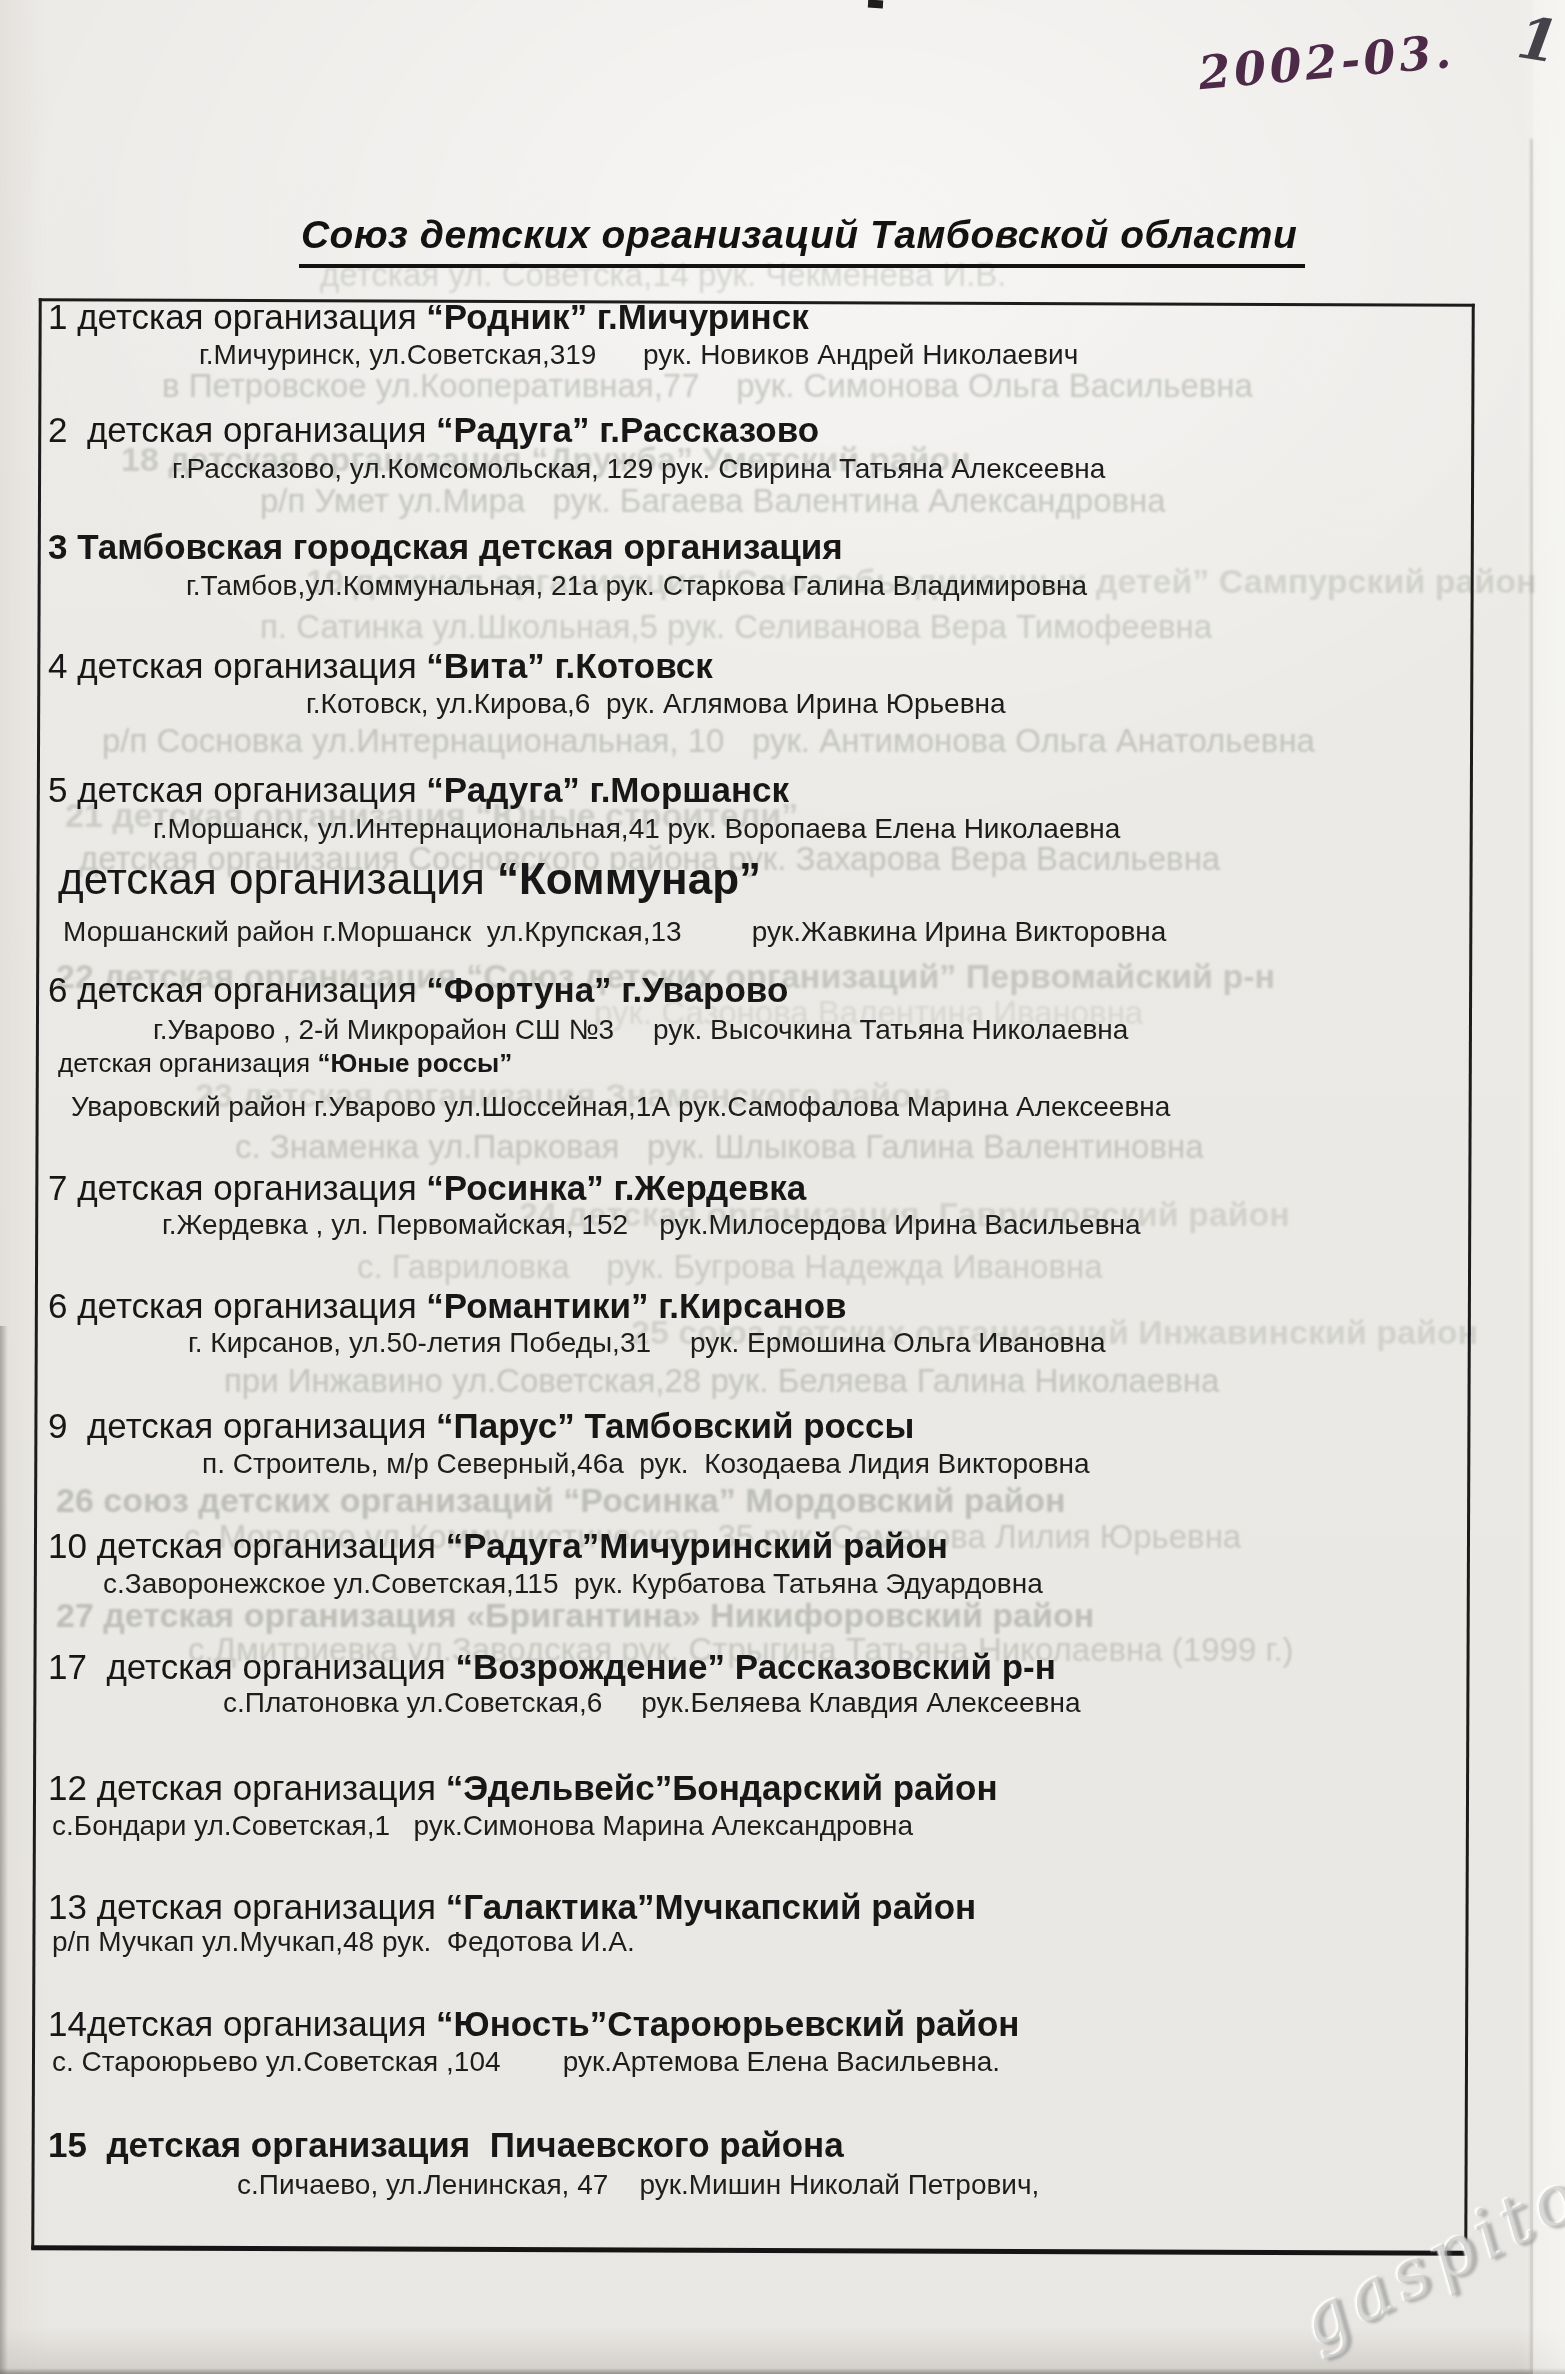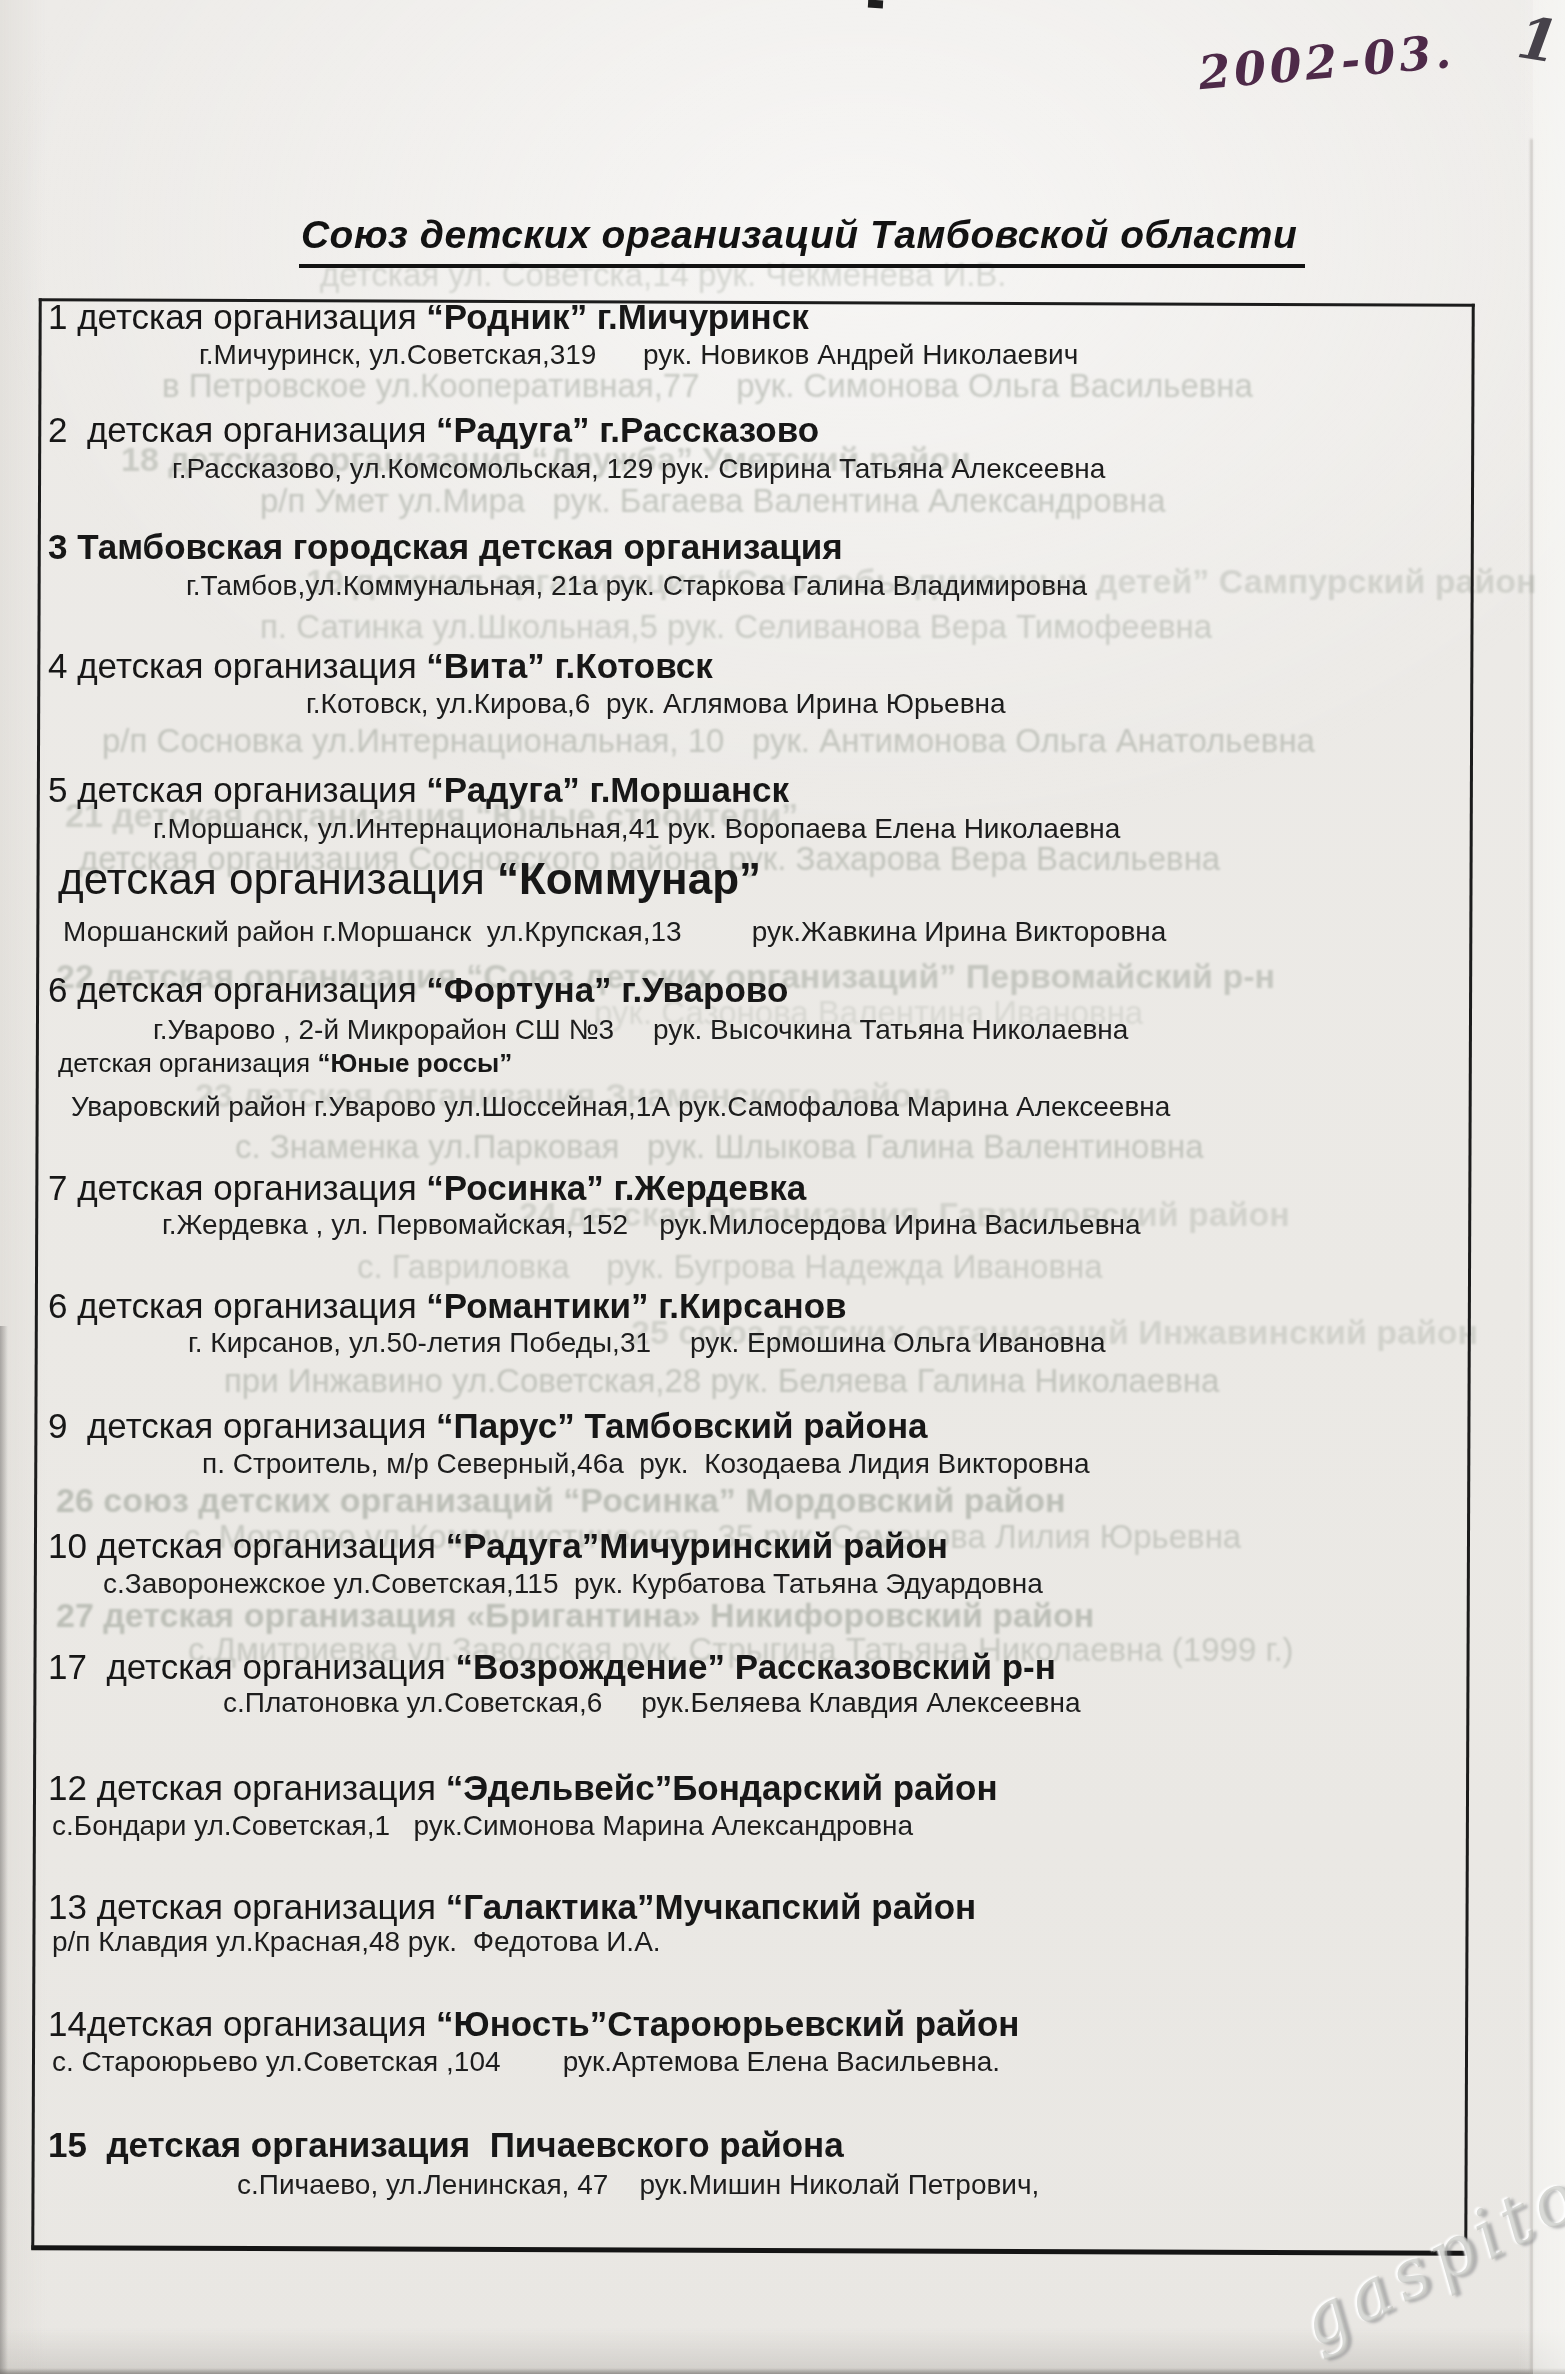--- a/index.html
+++ b/index.html
@@ -116,34 +116,34 @@
 <div class="a" style="left:153px;top:1014px">г.Уварово , 2-й Микрорайон СШ №3     рук. Высочкина Татьяна Николаевна</div>
 <div class="h" style="left:58px;top:1048px;font-size:26px"><span>детская организация </span><span class="b">“Юные россы”</span></div>
 <div class="a" style="left:71px;top:1091px">Уваровский район г.Уварово ул.Шоссейная,1А рук.Самофалова Марина Алексеевна</div>
 
 <div class="h" style="left:48px;top:1168px"><span>7 детская организация </span><span class="b">“Росинка” г.Жердевка</span></div>
 <div class="a" style="left:162px;top:1209px">г.Жердевка , ул. Первомайская, 152    рук.Милосердова Ирина Васильевна</div>
 
 <div class="h" style="left:48px;top:1286px"><span>6 детская организация </span><span class="b">“Романтики” г.Кирсанов</span></div>
 <div class="a" style="left:188px;top:1327px">г. Кирсанов, ул.50-летия Победы,31     рук. Ермошина Ольга Ивановна</div>
 
-<div class="h" style="left:48px;top:1406px"><span>9  детская организация </span><span class="b">“Парус” Тамбовский района</span></div>
+<div class="h" style="left:48px;top:1406px"><span>9  детская организация </span><span class="b">“Парус” Тамбовский россы</span></div>
 <div class="a" style="left:202px;top:1448px">п. Строитель, м/р Северный,46а  рук.  Козодаева Лидия Викторовна</div>
 
 <div class="h" style="left:48px;top:1526px"><span>10 детская организация </span><span class="b">“Радуга”Мичуринский район</span></div>
 <div class="a" style="left:103px;top:1568px">с.Заворонежское ул.Советская,115  рук. Курбатова Татьяна Эдуардовна</div>
 
 <div class="h" style="left:48px;top:1647px"><span>17  детская организация </span><span class="b">“Возрождение” Рассказовский р-н</span></div>
 <div class="a" style="left:223px;top:1687px">с.Платоновка ул.Советская,6     рук.Беляева Клавдия Алексеевна</div>
 
 <div class="h" style="left:48px;top:1768px"><span>12 детская организация </span><span class="b">“Эдельвейс”Бондарский район</span></div>
 <div class="a" style="left:52px;top:1810px">с.Бондари ул.Советская,1   рук.Симонова Марина Александровна</div>
 
 <div class="h" style="left:48px;top:1887px"><span>13 детская организация </span><span class="b">“Галактика”Мучкапский район</span></div>
-<div class="a" style="left:52px;top:1926px">р/п Клавдия ул.Красная,48 рук.  Федотова И.А.</div>
+<div class="a" style="left:52px;top:1926px">р/п Мучкап ул.Мучкап,48 рук.  Федотова И.А.</div>
 
 <div class="h" style="left:48px;top:2004px"><span>14детская организация </span><span class="b">“Юность”Староюрьевский район</span></div>
 <div class="a" style="left:52px;top:2046px">с. Староюрьево ул.Советская ,104        рук.Артемова Елена Васильевна.</div>
 
 <div class="h" style="left:48px;top:2125px"><span></span><span class="b">15  детская организация  Пичаевского района</span></div>
 <div class="a" style="left:237px;top:2169px">с.Пичаево, ул.Ленинская, 47    рук.Мишин Николай Петрович,</div>
 
 <div class="watermark">gaspito.ru</div>
 
 

